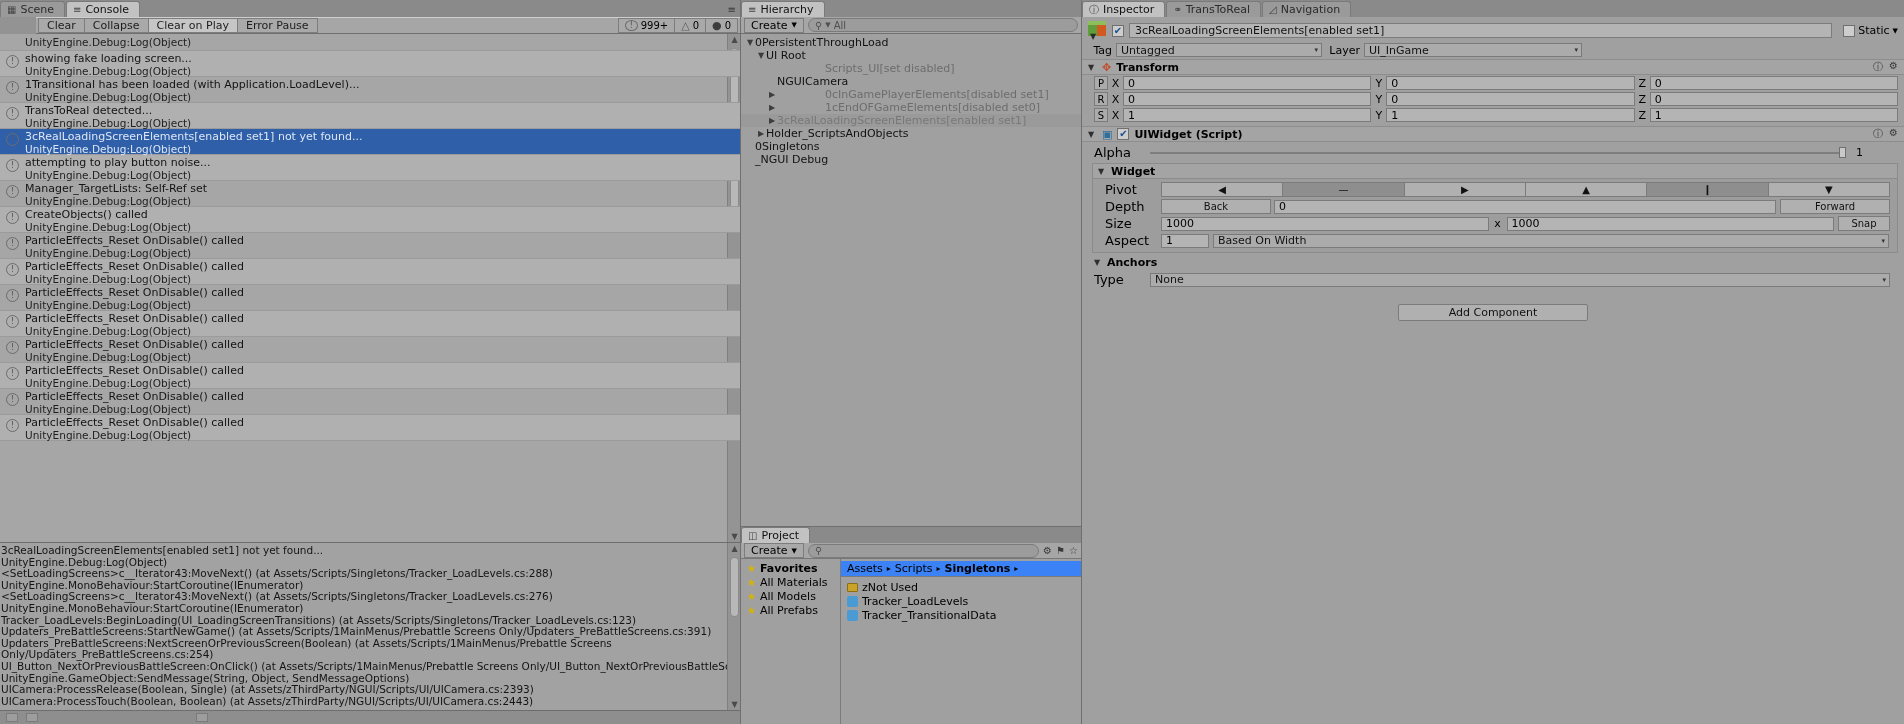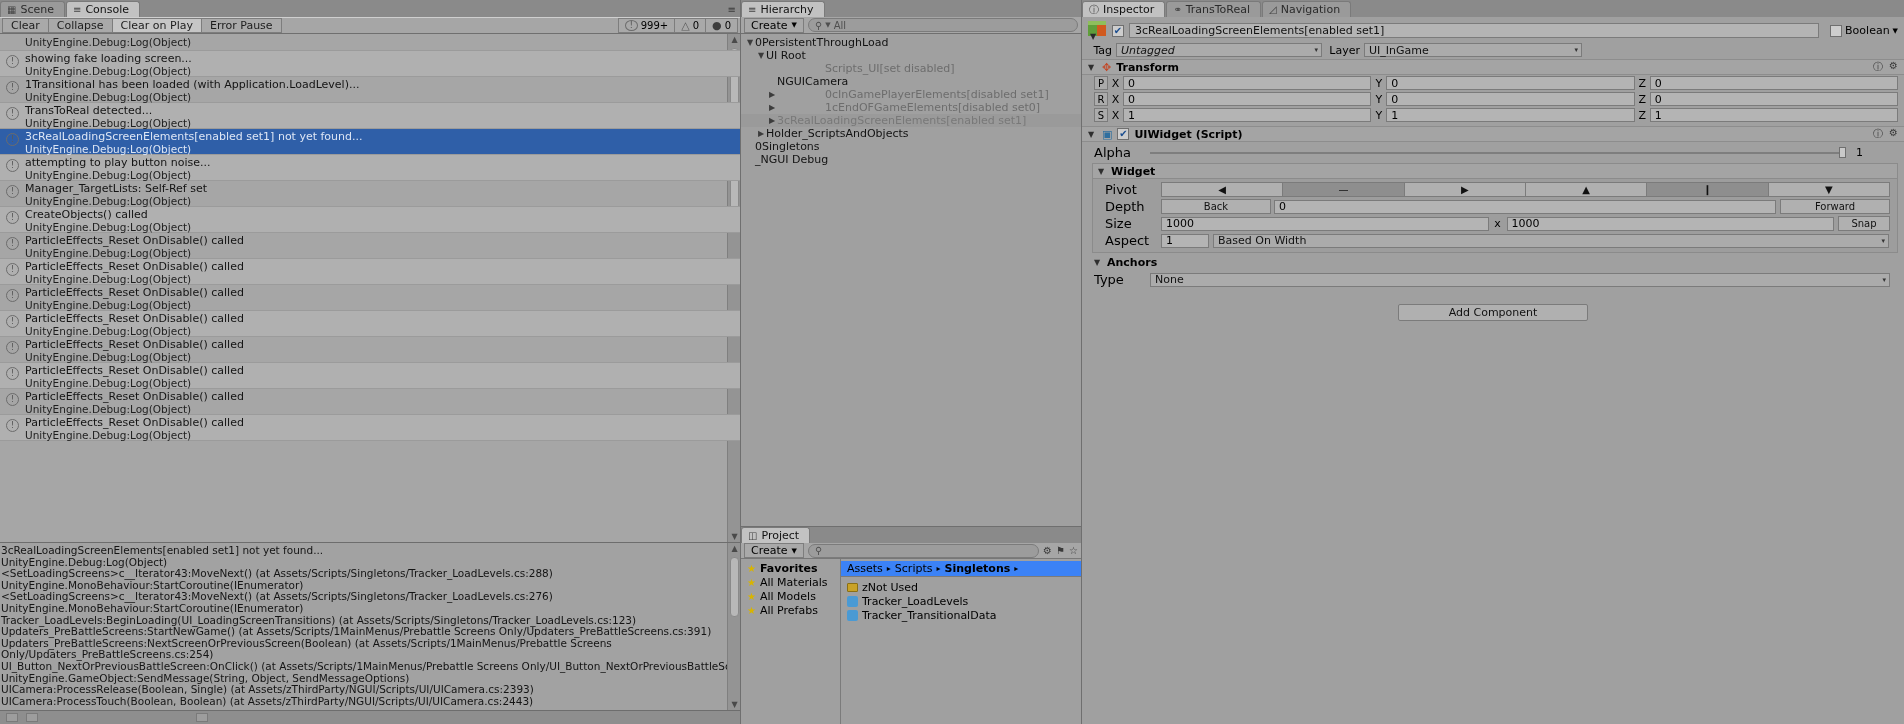--- a/index.html
+++ b/index.html
@@ -22,21 +22,21 @@
     height:16px; padding:0 10px 0 6px; display:flex; align-items:center; gap:4px;
     font-size:11px; color:#2b2b2b; background:#9a9a9a;
     border-top-left-radius:3px; border-top-right-radius:3px;
     border:1px solid #7a7a7a; border-bottom:none; margin-right:1px;
   }
   .tab.active { background:#c2c2c2; color:#111; }
   .tab .tico { font-size:10px; color:#444; }
   .toolbar {
     height:17px; background:#a6a6a6; border-top:1px solid #cfcfcf;
     border-bottom:1px solid #6f6f6f; display:flex; align-items:center; gap:0;
-    padding:0 2px; position:relative;
+    padding:0 2px; position:relative;margin-left:36px;
   }
   .tbtn {
     height:15px; padding:0 8px; display:flex; align-items:center; justify-content:center;
     font-size:11px; color:#1d1d1d; background:#a9a9a9;
     border:1px solid #7d7d7d; border-right-width:1px; margin-right:-1px;
   }
   .tbtn.on { background:#c6c6c6; }
 
   
   .console { width:740px; height:724px; display:flex; flex-direction:column; background:#939393; }
@@ -511,28 +511,28 @@
         <span class="cube">
           <span class="f3"></span>
             <span class="f1"></span>
             <span class="f2"></span>
           <span class="dd">▼</span>
         </span>
         <span class="cb">✔</span>
         <span class="namefield">3cRealLoadingScreenElements[enabled set1]</span>
         <span class="static-box">
           <span class="cb"></span>
-          <span>Boolean</span>
+          <span>Static</span>
           <span style="font-size:7px;">▼</span>
         </span>
       </div>
 
       <div class="row-tag">
         <span style="width:24px;" class="lbl-r">Tag</span>
-        <span class="dropdown" style="width:206px;font-style:italic;">
+        <span class="dropdown" style="width:206px;">
           <span>Untagged</span>
           <span class="arr">▾</span>
         </span>
         <span style="width:34px;text-align:right;">Layer</span>
         <span class="dropdown" style="width:218px;">
           <span>UI_InGame</span>
           <span class="arr">▾</span>
         </span>
       </div>
 

